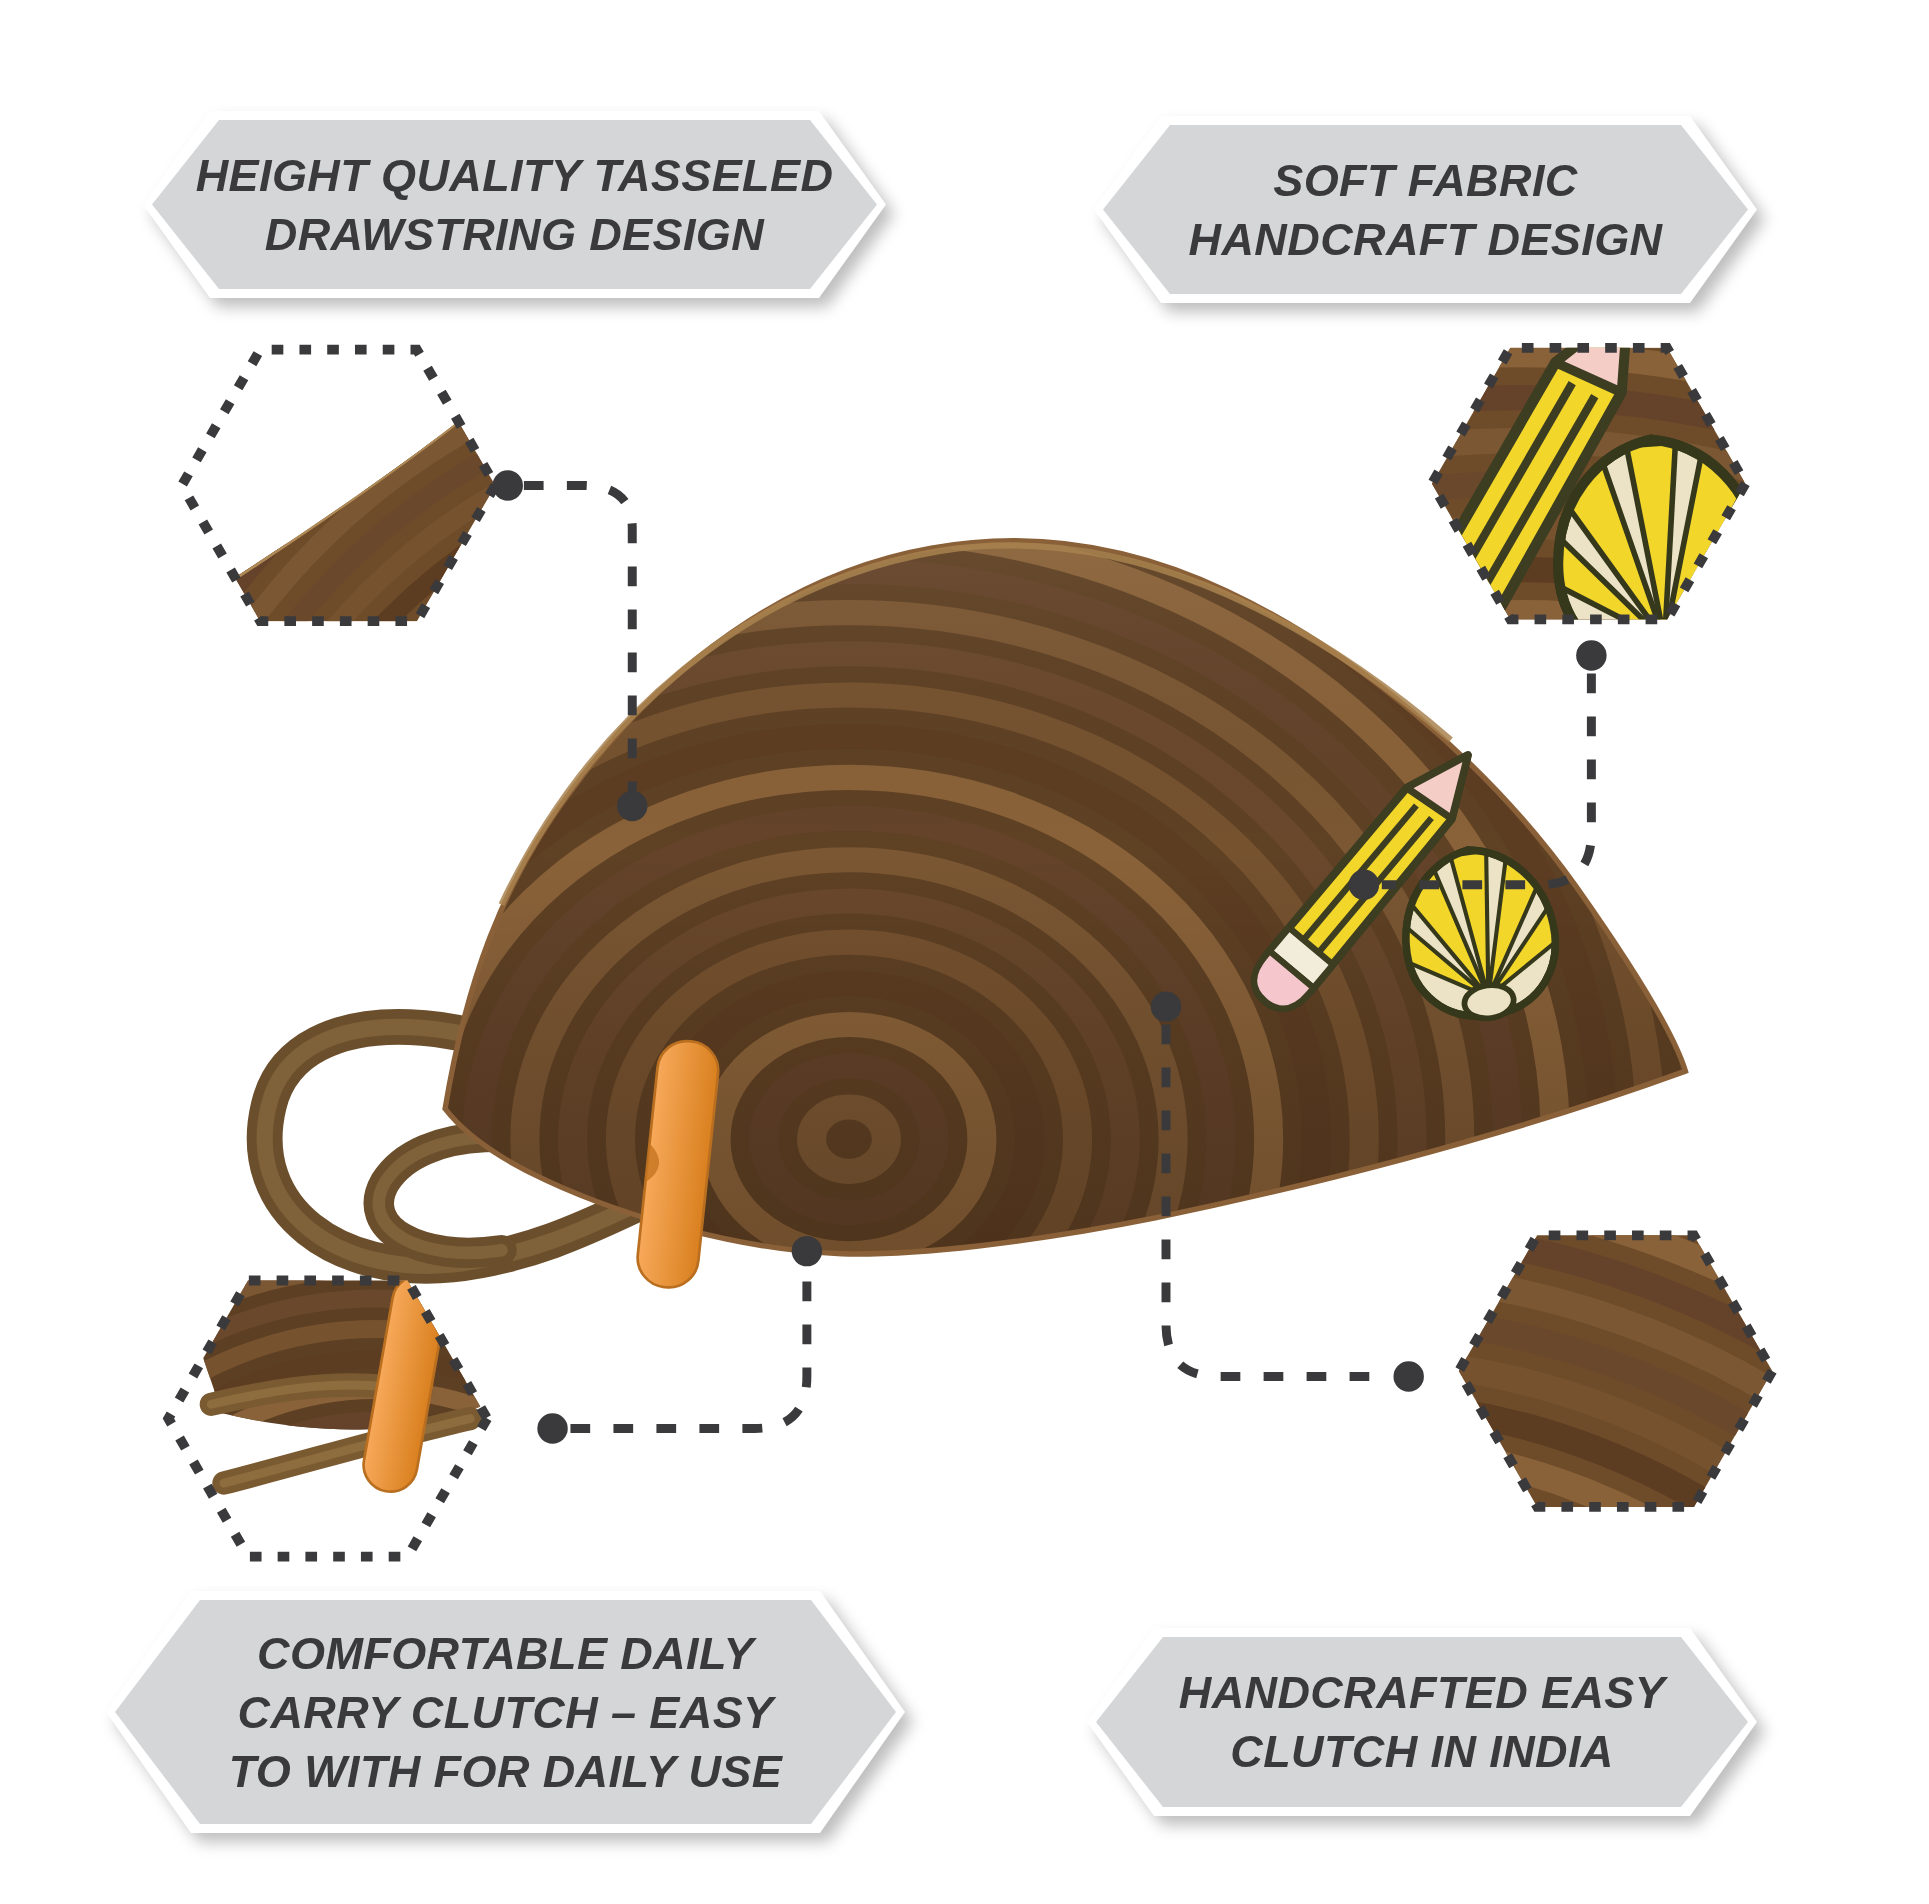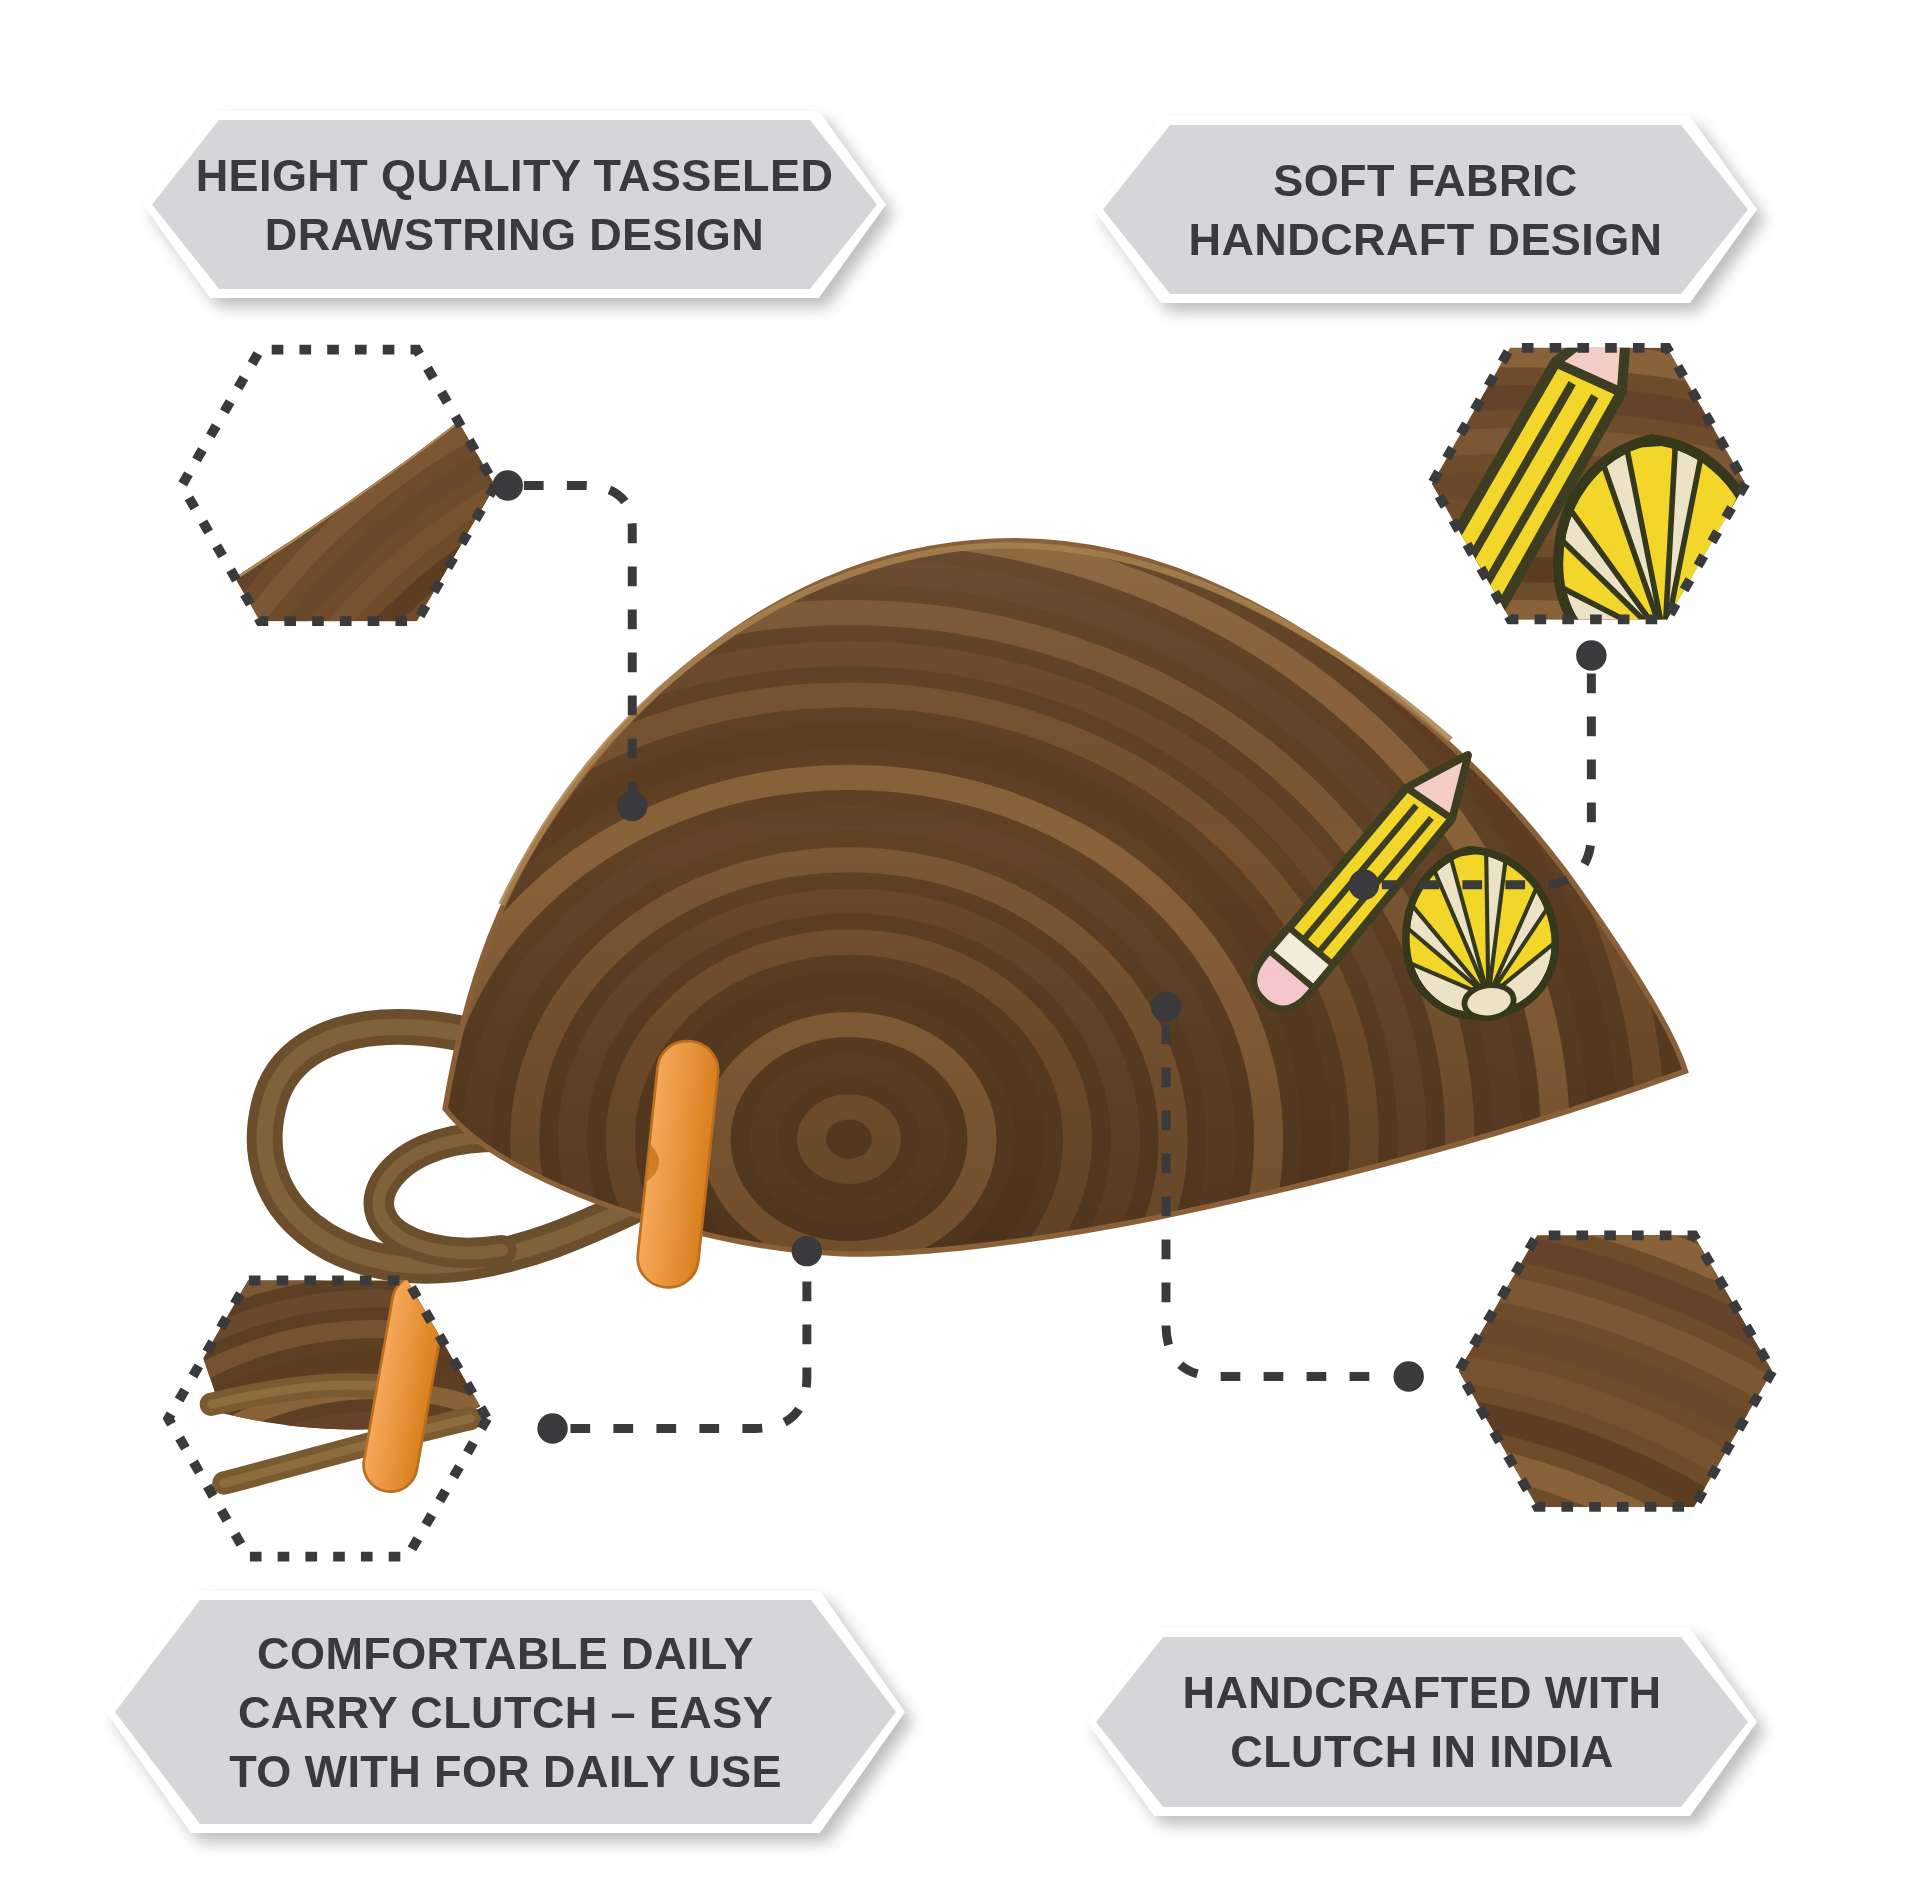--- a/index.html
+++ b/index.html
@@ -1,17 +1,17 @@
 <!DOCTYPE html>
 <html style="font-size:14.3px"><head>
 <meta charset="utf-8">
 <style>
   html,body{margin:0;padding:0;background:#ffffff;}
   #stage{position:relative;width:1929px;height:1904px;background:#ffffff;overflow:hidden;
-         font-family:"Liberation Sans",sans-serif;}
+         font-family:"Liberation Sans",sans-serif;font-style:italic;}
   #scene{position:absolute;left:0;top:0;}
   .banner{position:absolute;filter:drop-shadow(8px 9.9px 7.2px rgba(110,110,110,.45));}
   .banner .shape{position:absolute;inset:0;background:#ffffff;
     clip-path:polygon(0 50%, var(--bev) 0, calc(100% - var(--bev)) 0, 100% 50%,
                       calc(100% - var(--bev)) 100%, var(--bev) 100%);}
   .banner .inner{position:absolute;inset:9px;background:#d4d6d8;
     clip-path:polygon(0 50%, var(--bev) 0, calc(100% - var(--bev)) 0, 100% 50%,
                       calc(100% - var(--bev)) 100%, var(--bev) 100%);}
   .banner .txt{position:absolute;inset:0;display:flex;flex-direction:column;justify-content:center;
     align-items:center;text-align:center;font-weight:700;font-size:45px;line-height:59px;
@@ -274,19 +274,19 @@
       <span>COMFORTABLE DAILY</span>
       <span>CARRY CLUTCH – EASY</span>
       <span>TO WITH FOR DAILY USE</span>
     </div>
   </div>
 
   <div class="banner" style="left:1087px;top:1628px;width:670px;height:188px;--bev:67px;">
     <div class="shape"></div>
     <div class="inner"></div>
     <div class="txt">
-      <span>HANDCRAFTED WITH</span>
+      <span>HANDCRAFTED EASY</span>
       <span>CLUTCH IN INDIA</span>
     </div>
   </div>
 
 </div>
 
 
 </body></html>

